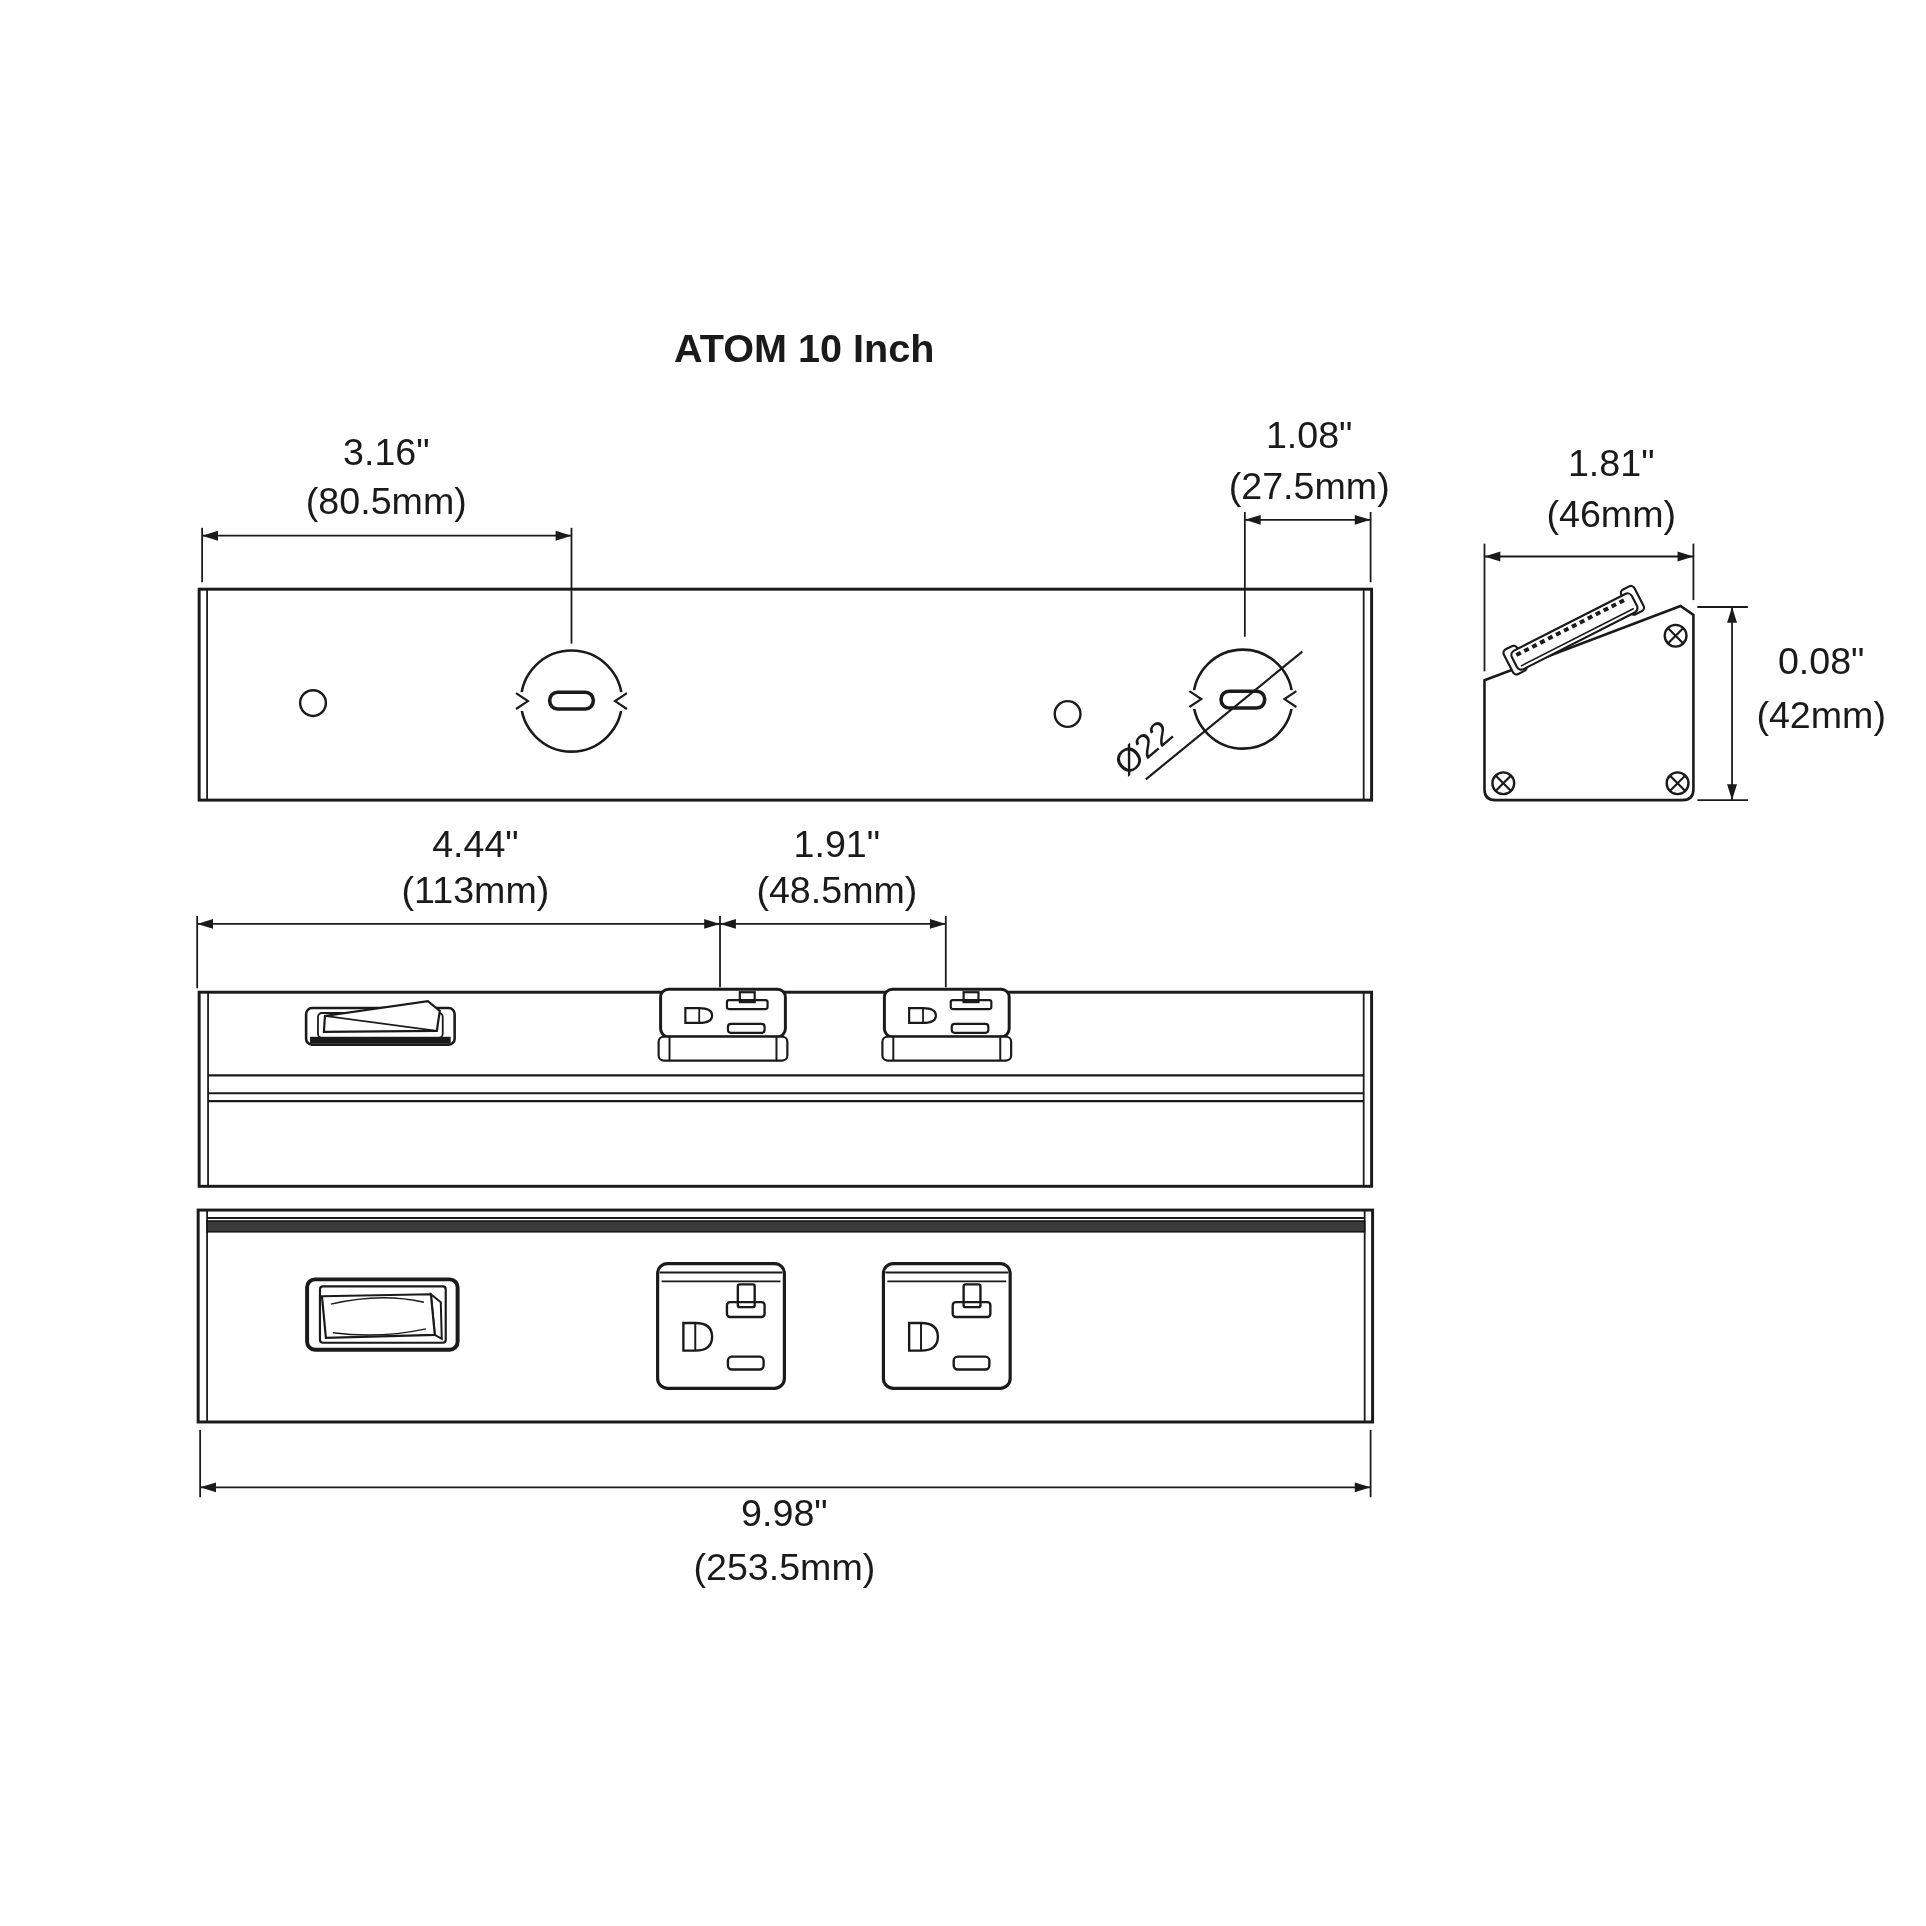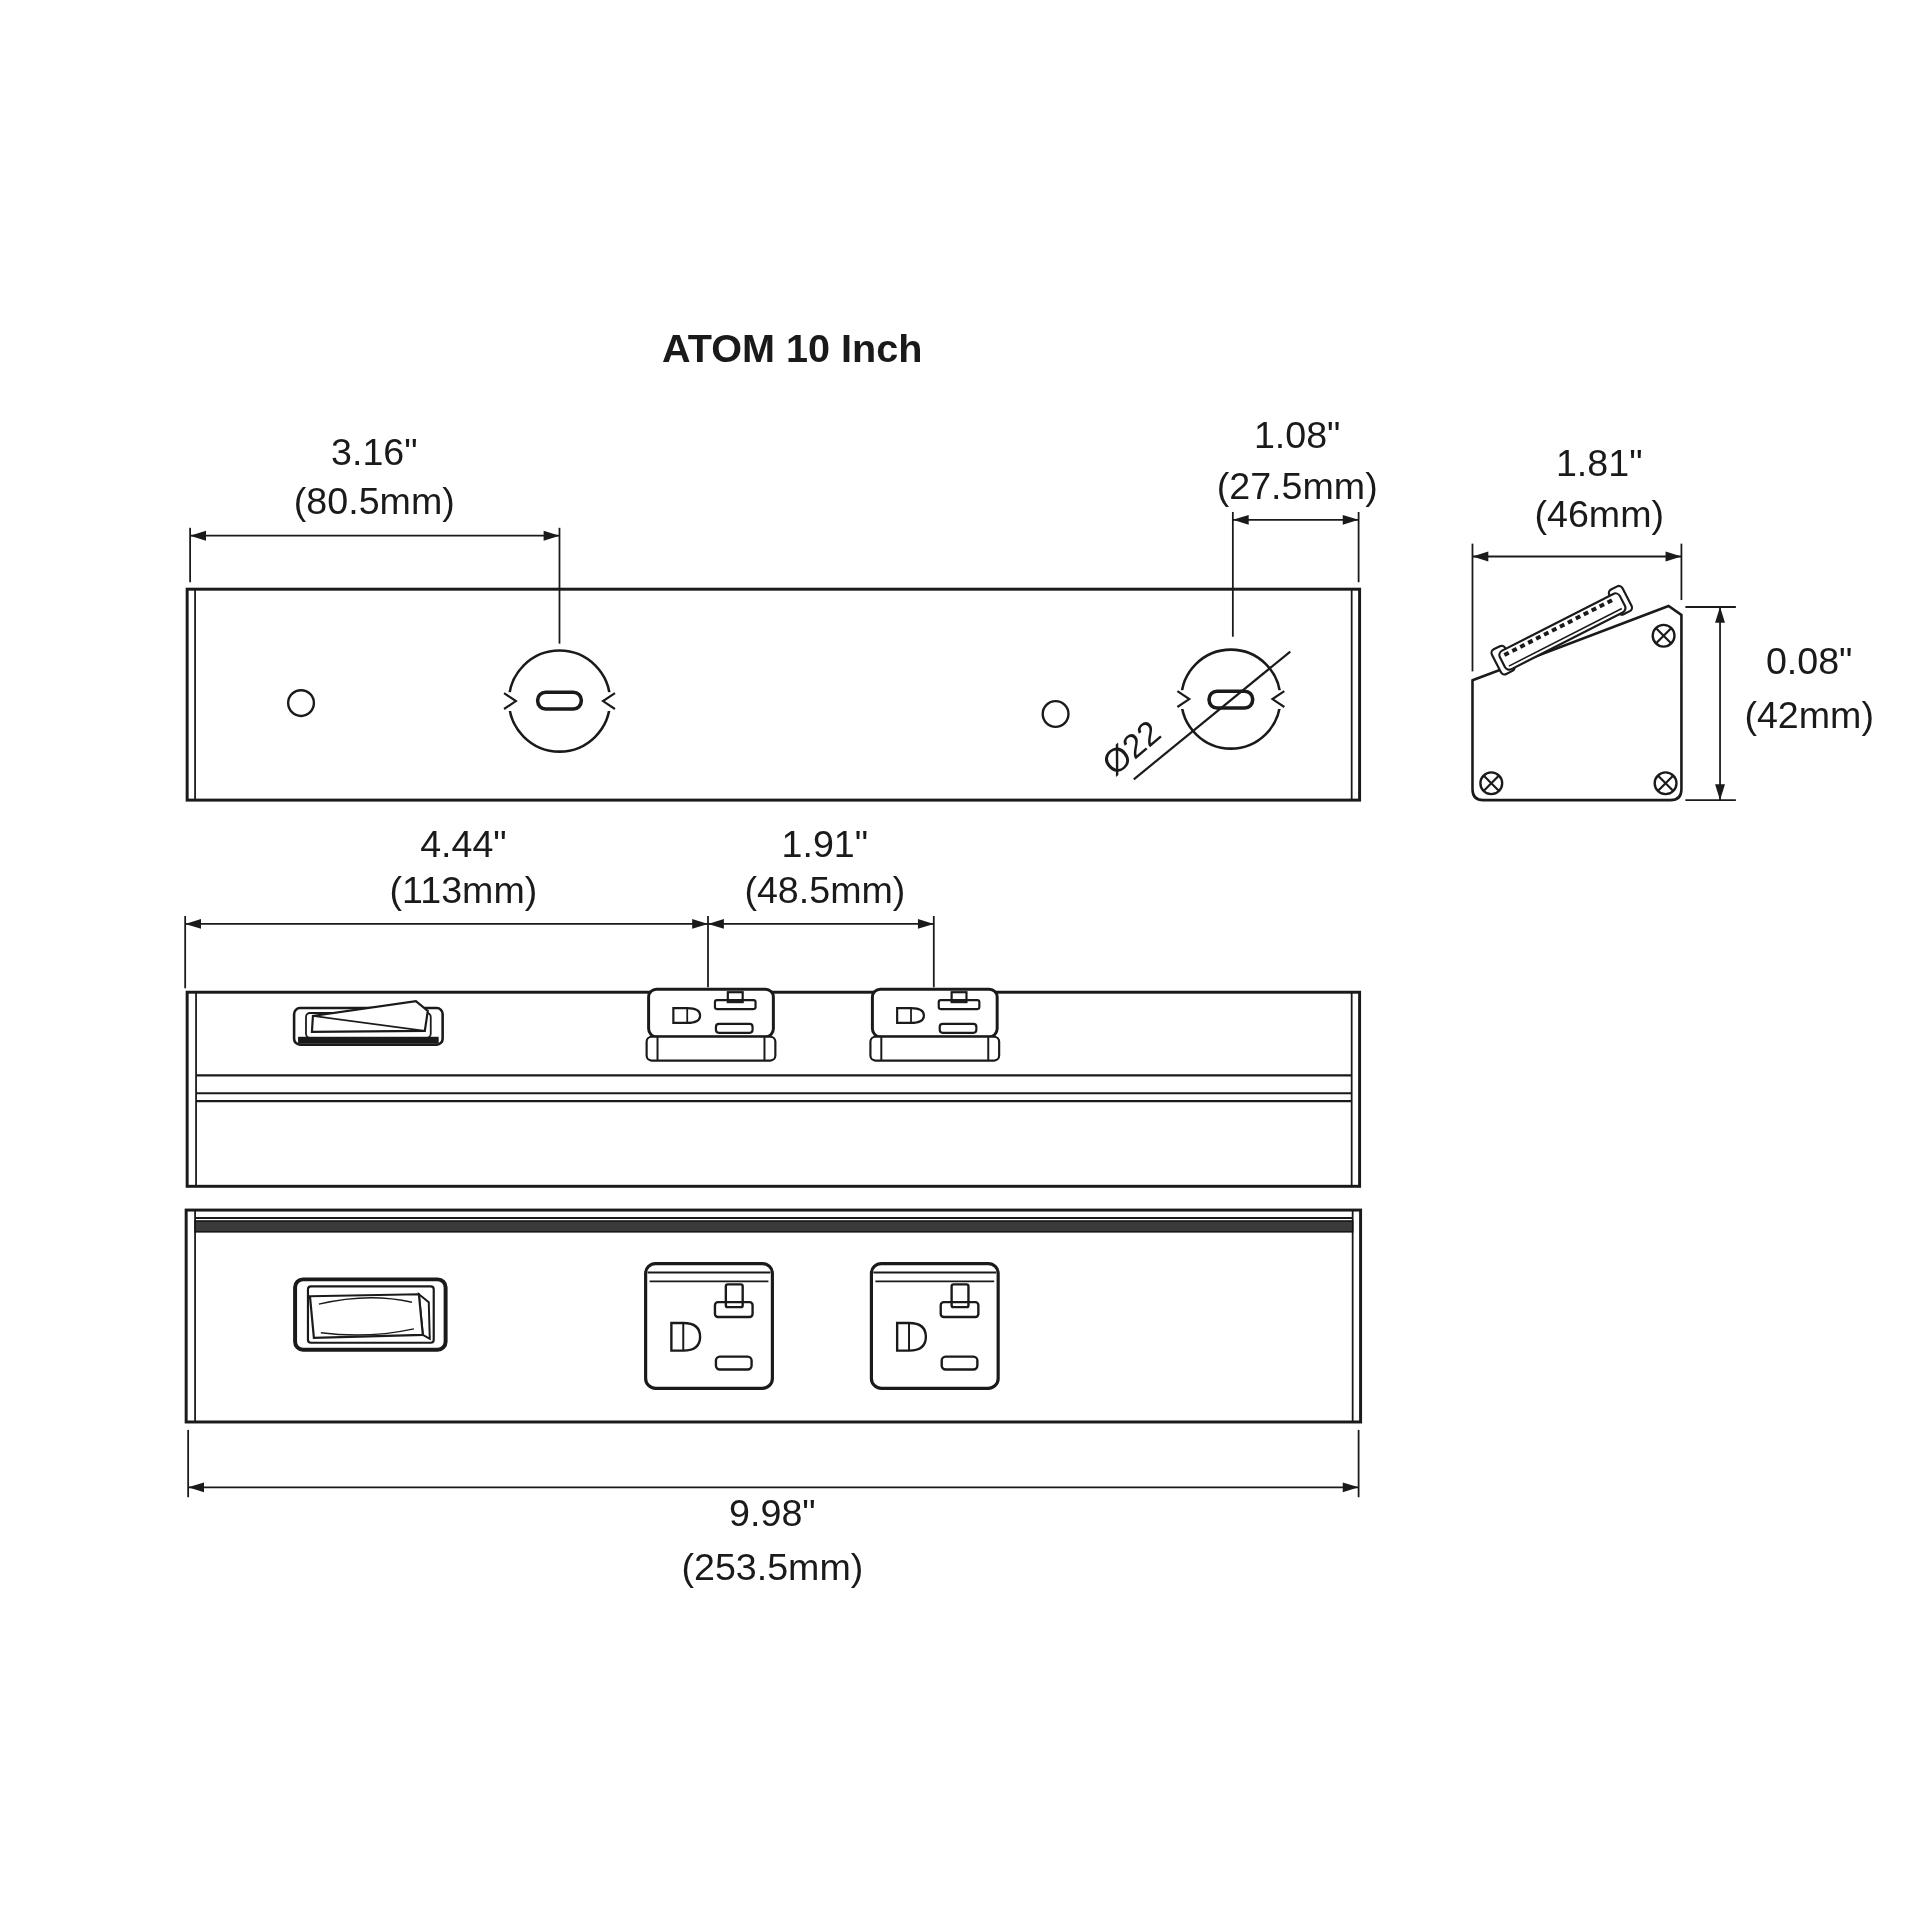--- a/index.html
+++ b/index.html
@@ -8,20 +8,21 @@
     background: #ffffff;
     width: 1927px;
     height: 1927px;
     font-family: "Liberation Sans", sans-serif;
   }
   .drawing-wrap {
     width: 1584px;
     height: 1927px;
     position: relative;
     background: #ffffff;
+    margin-left: 12px;
   }
   svg { display: block; }
   .ln      { stroke: #1a1a1a; fill: none; }
   .fillw   { fill: #ffffff; }
   .dimtxt  { font-family: "Liberation Sans", "DejaVu Sans", sans-serif; font-size: 38px; fill: #1a1a1a; }
   .dialbl  { font-family: "Liberation Sans", "DejaVu Sans", sans-serif; font-size: 34px; fill: #1a1a1a; }
   .titletxt{ font-family: "Liberation Sans", "DejaVu Sans", sans-serif; font-size: 40px; font-weight: bold; fill: #1a1a1a; }
   .arrow   { fill: #1a1a1a; stroke: none; }
   .mask    { fill: #ffffff; stroke: none; }
 </style>

